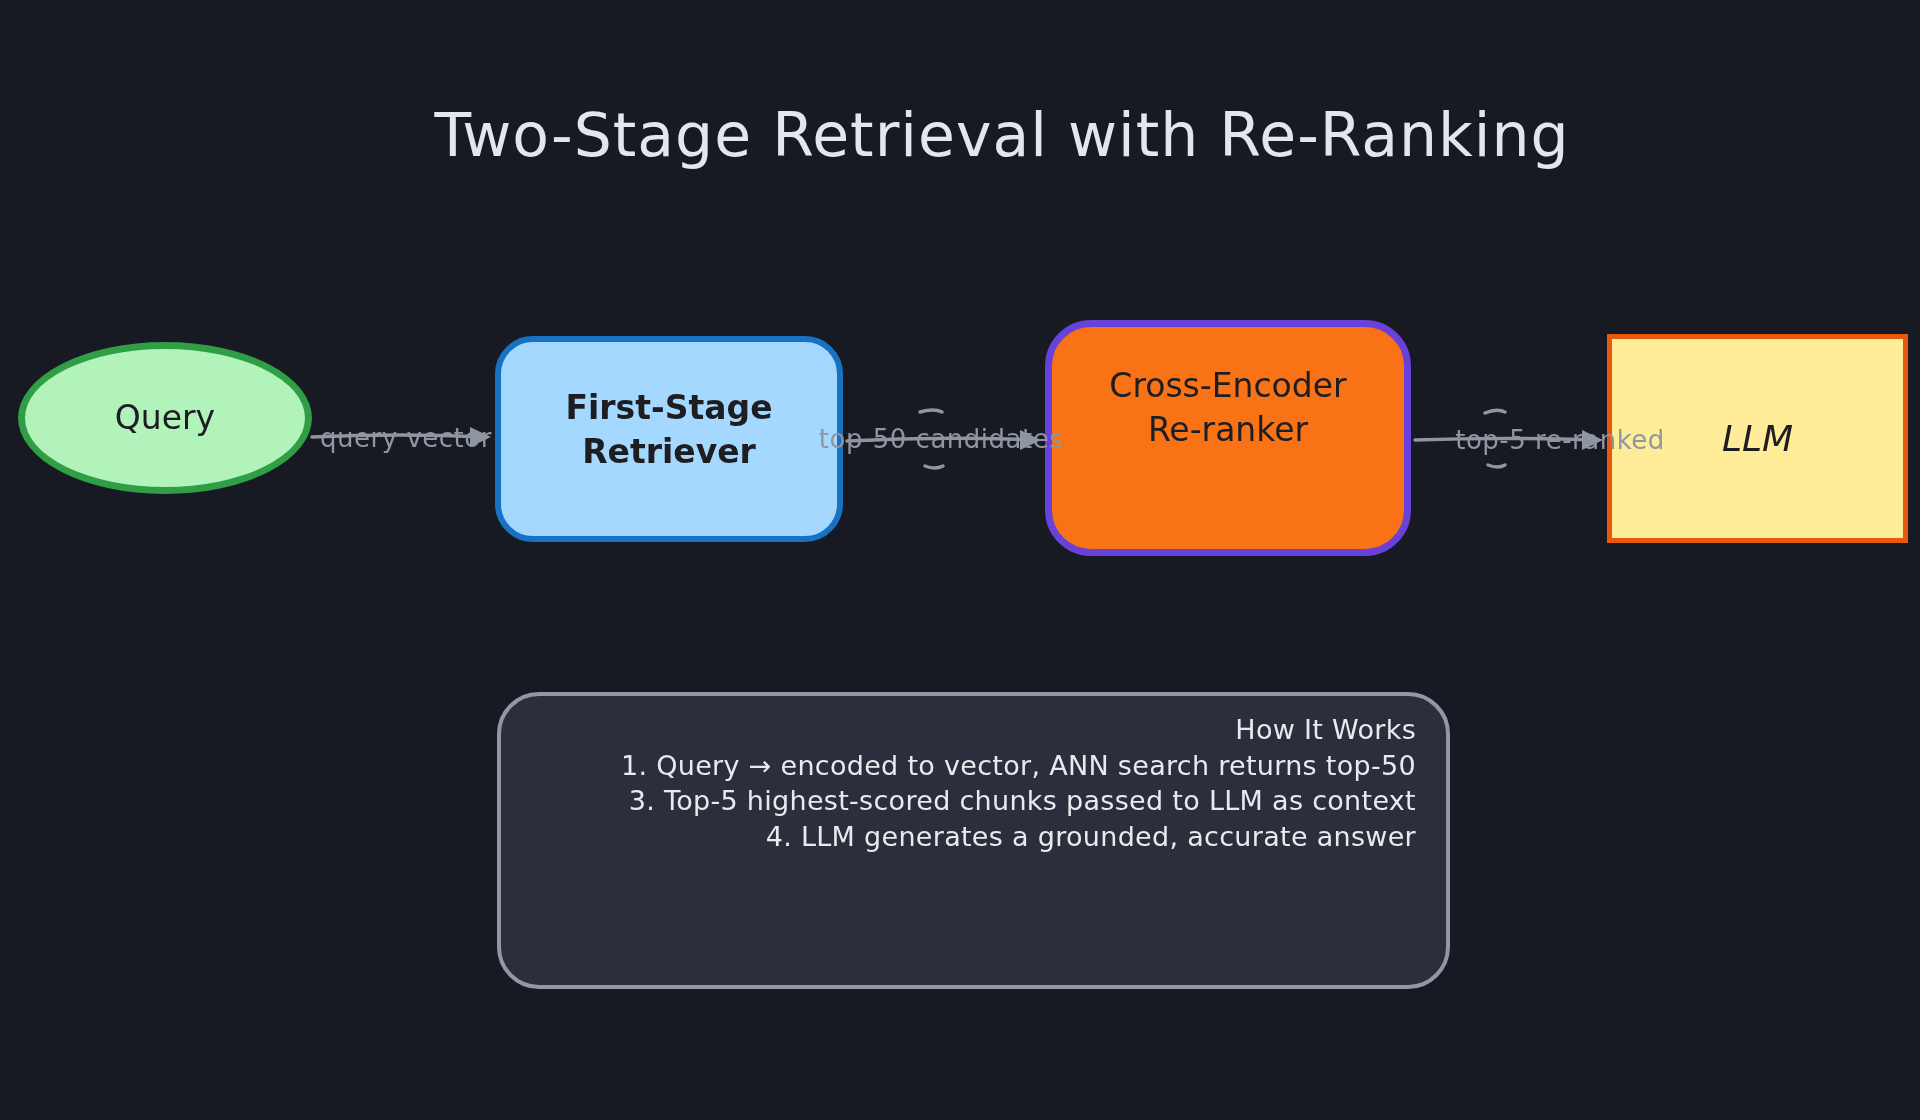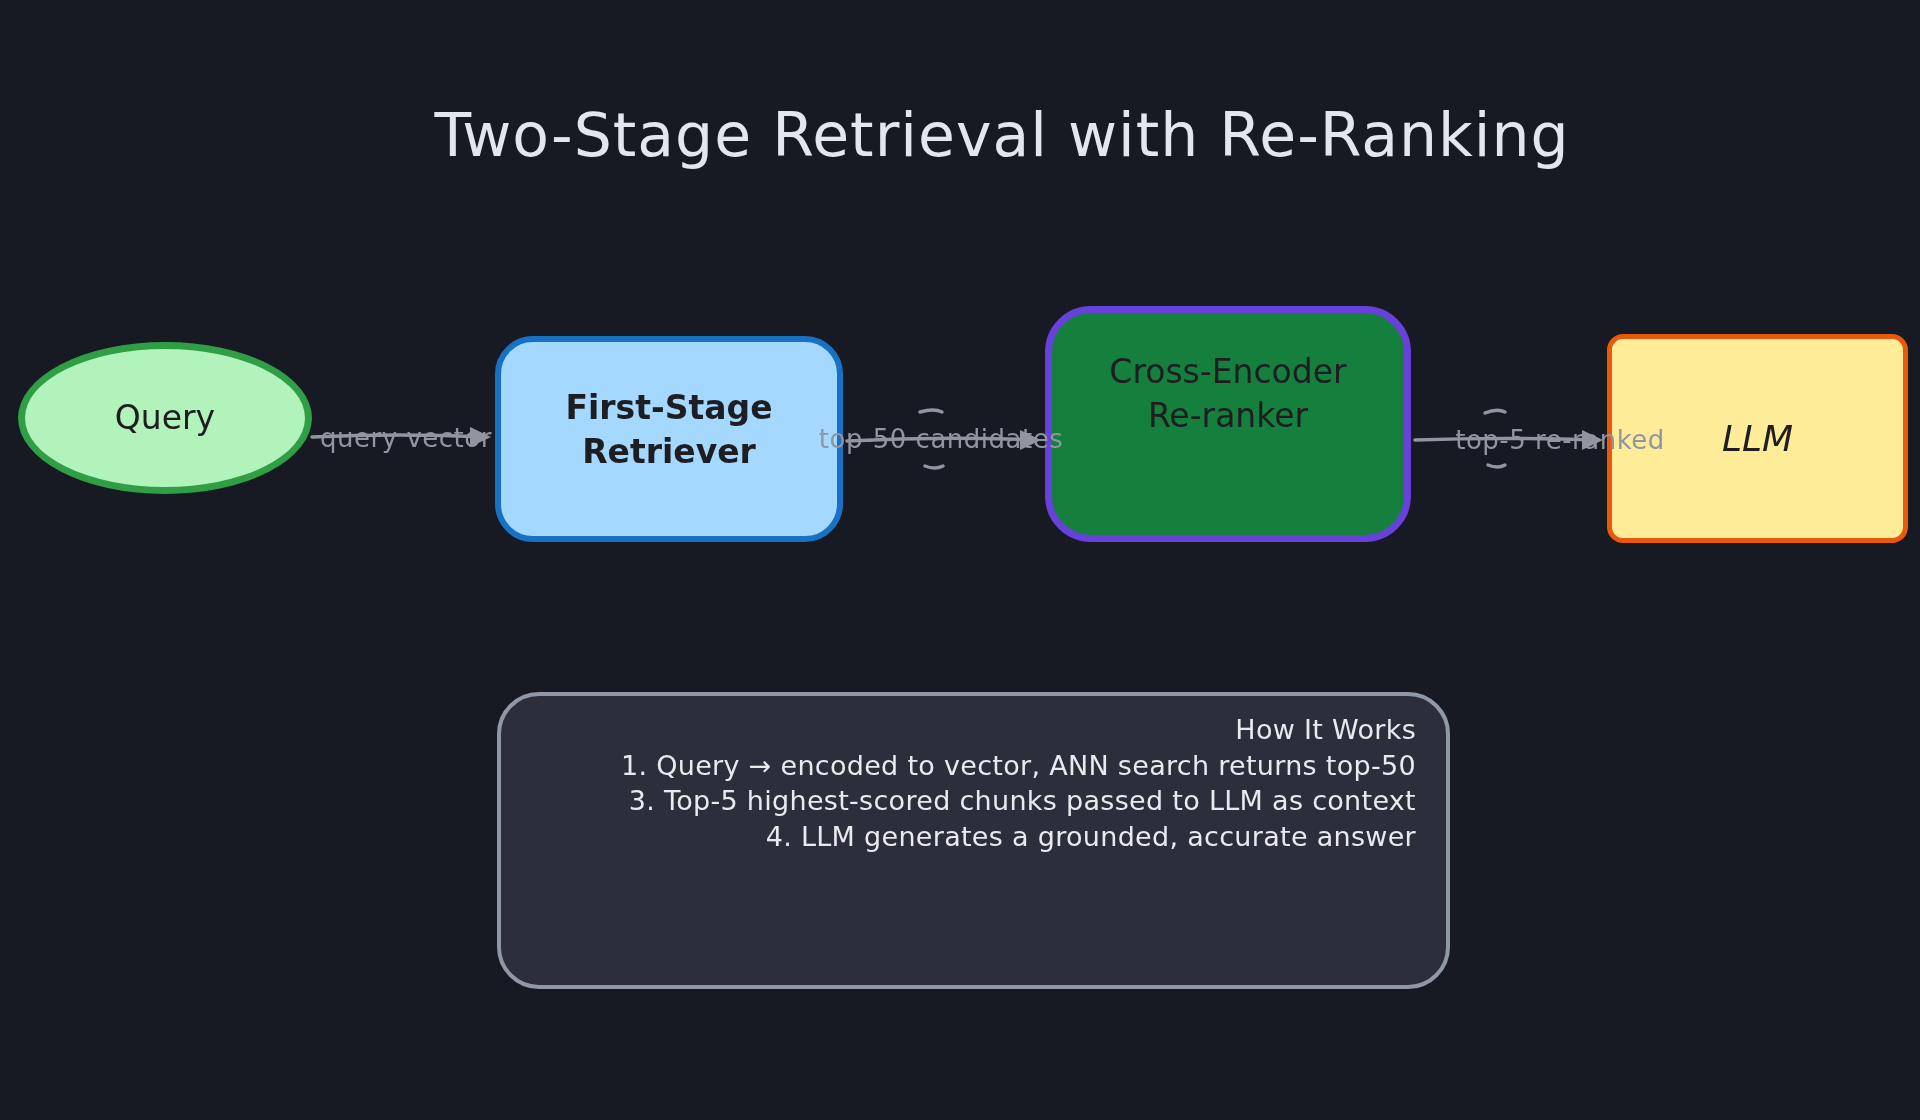--- a/index.html
+++ b/index.html
@@ -52,33 +52,33 @@
   .node-retriever {
     left: 495px; top: 336px;
     width: 348px; height: 206px;
     background: #a5d8ff;
     border: 6px solid #1971c2;
     border-radius: 38px;
     padding-bottom: 18px;
     font-weight: bold;
   }
   .node-reranker {
-    left: 1045px; top: 306px;
+    left: 1045px; top: 320px;
     width: 366px; height: 236px;
-    background: #15803d;
+    background: #f97316;
     border: 7px solid #6741d9;
     border-radius: 46px;
     padding-bottom: 60px;
   }
   .node-llm {
     left: 1607px; top: 334px;
     width: 301px; height: 209px;
     background: #ffec99;
     border: 5px solid #e8590c;
-    border-radius: 16px;
+    border-radius: 0;
   }
   .node-llm .node-label { font-style: italic; font-size: 36px; }
   .arrow-layer {
     position: absolute;
     left: 0; top: 0;
     width: 1920px; height: 1120px;
     pointer-events: none;
   }
   .arrow-label {
     position: absolute;

